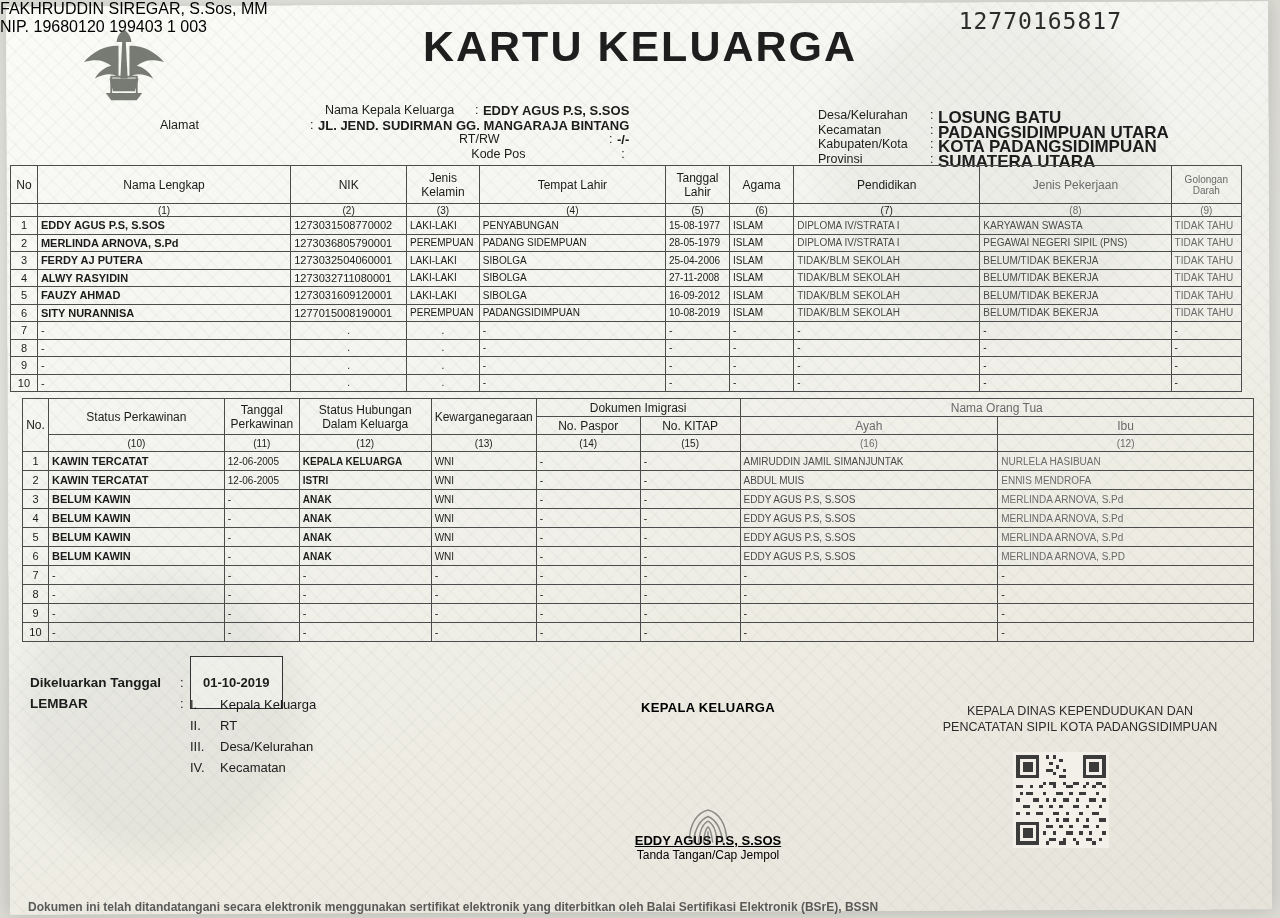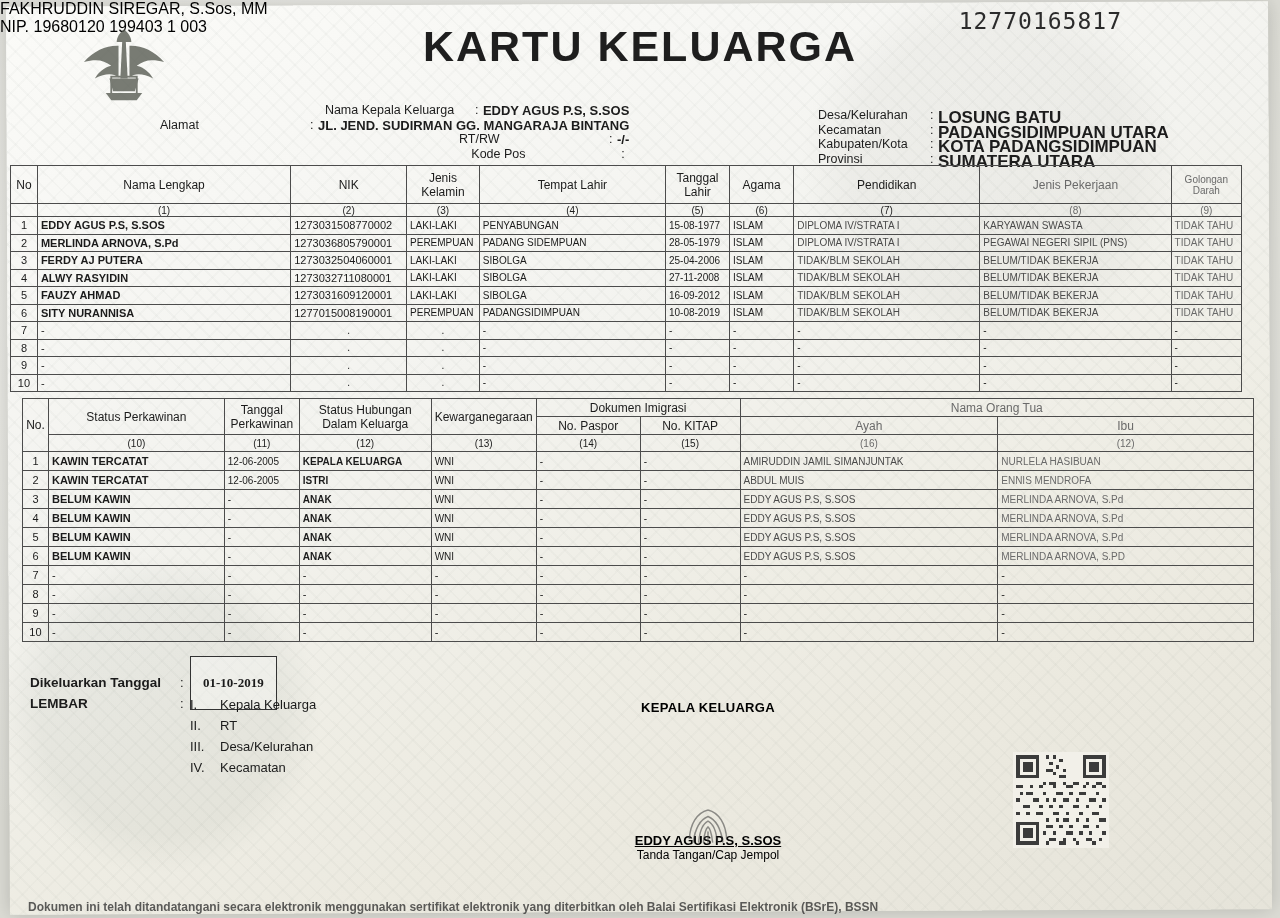--- a/index.html
+++ b/index.html
@@ -108,21 +108,20 @@
   .bold { font-weight:bold; }
 
   
   .footer { position:absolute; left:30px; top:672px; font-size:13px; color:#1b1b1b; }
   .frow { display:flex; align-items:center; height:21px;}
   .flabel { width:150px; font-weight:bold; font-size:13.5px;}
   .fsep { width:10px; }
   .datebox {
     border:1.5px solid #333; padding:18px 12px; font-weight:bold; font-size:13px;
     background:rgba(255,255,255,0.35);
-    font-family:Liberation Serif, serif;
   }
   .lembar-list { position:absolute; left:190px; top:697px; font-size:13px; color:#1b1b1b;}
   .lembar-list div { height:21px; display:flex;}
   .lembar-list .rn { width:30px; }
 
   .kk-sign { position:absolute; left:578px; top:700px; width:260px; text-align:center; font-size:13px; }
   .kk-sign .ttl { font-weight:bold; letter-spacing:.3px; }
   .kk-sign .nm { margin-top:118px; font-weight:bold; font-size:13px; text-decoration:underline;}
   .kk-sign .cap { font-size:12px; }
   .thumb {
@@ -565,20 +564,24 @@
           <path d="M25 50 C26 41 27 35 30 33 C33 35 34 41 35 50"></path>
           <path d="M30 50 L30 38"></path>
           <path d="M10 46 C11 30 18 18 30 15"></path>
           <path d="M50 46 C49 30 42 18 30 15"></path>
         </g>
       </svg>
       <div class="nm">EDDY AGUS P.S, S.SOS</div>
       <div class="cap">Tanda Tangan/Cap Jempol</div>
     </div>
 
+    <div class="dinas">
+      <div class="l1">KEPALA DINAS KEPENDUDUKAN DAN</div>
+      <div class="l1">PENCATATAN SIPIL KOTA PADANGSIDIMPUAN</div>
+    </div>
     <svg class="qr" viewBox="0 0 29 29" shape-rendering="crispEdges">
       <rect width="29" height="29" fill="#f2f0e9"></rect>
       <g fill="#3b3b3b">
         <rect x="1" y="1" width="7" height="1"></rect>
           <rect x="1" y="7" width="7" height="1"></rect>
         <rect x="1" y="1" width="1" height="7"></rect>
           <rect x="7" y="1" width="1" height="7"></rect>
         <rect x="3" y="3" width="3" height="3"></rect>
         <rect x="21" y="1" width="7" height="1"></rect>
           <rect x="21" y="7" width="7" height="1"></rect>

